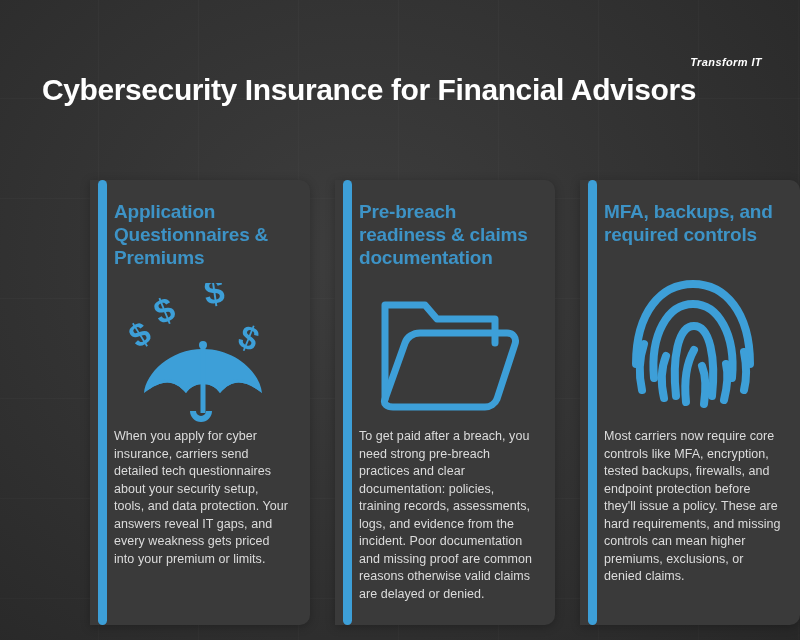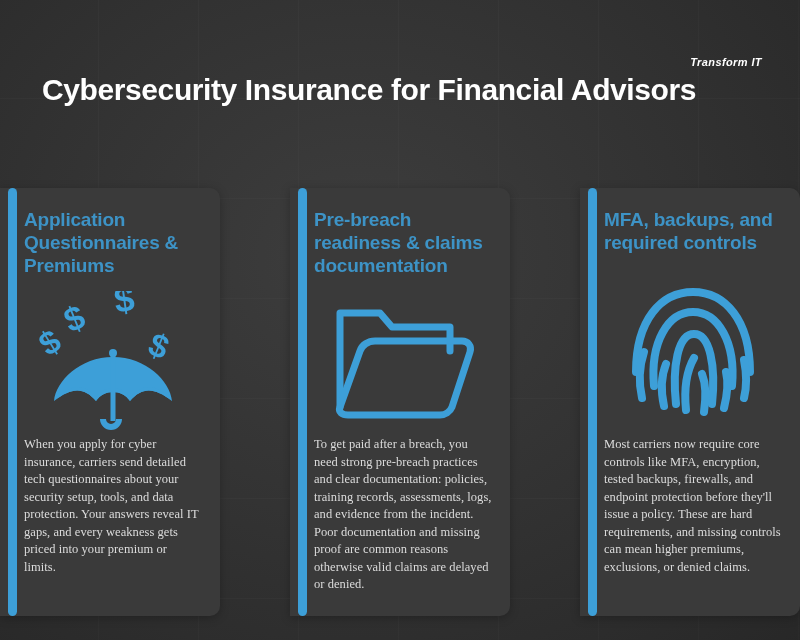--- a/index.html
+++ b/index.html
@@ -62,22 +62,22 @@
     color:#ffffff;
     font-size:11px;
     font-style:italic;
     font-weight:bold;
     letter-spacing:0.4px;
     margin-top:8px;
   }
 
   
   .cards{
-    position:absolute; left:0; top:188px; width:800px;
-    display:flex; justify-content:space-between; gap:25px;
+    position:absolute; left:0; top:180px; width:800px;
+    display:flex; justify-content:flex-end; gap:25px;
   }
   .card{
     position:relative;
     width:220px;
     background:#3a3a3a;
     border-radius:0 10px 10px 0;
     padding:20px 18px 22px 24px;
     display:flex; flex-direction:column;
     box-shadow:0 2px 10px rgba(0,0,0,0.25);
   }
@@ -97,21 +97,20 @@
   }
   .icon-wrap{
     display:flex; align-items:center; justify-content:center;
     height:150px;
   }
   .card-body{
     color:#dcdcdc;
     font-size:12.5px;
     line-height:17.5px;
     letter-spacing:0.05px;
-    font-family:Liberation Serif, serif;
   }
   .card.c1 .card-title{ min-height:78px; }
   .card.c1 .icon-wrap{ height:150px; }
   .card.c2 .card-title{ min-height:55px; }
   .card.c2 .icon-wrap{ height:173px; }
   .card.c3 .card-title{ min-height:78px; }
   .card.c3 .icon-wrap{ height:150px; }
 </style>
 </head>
 <body>

